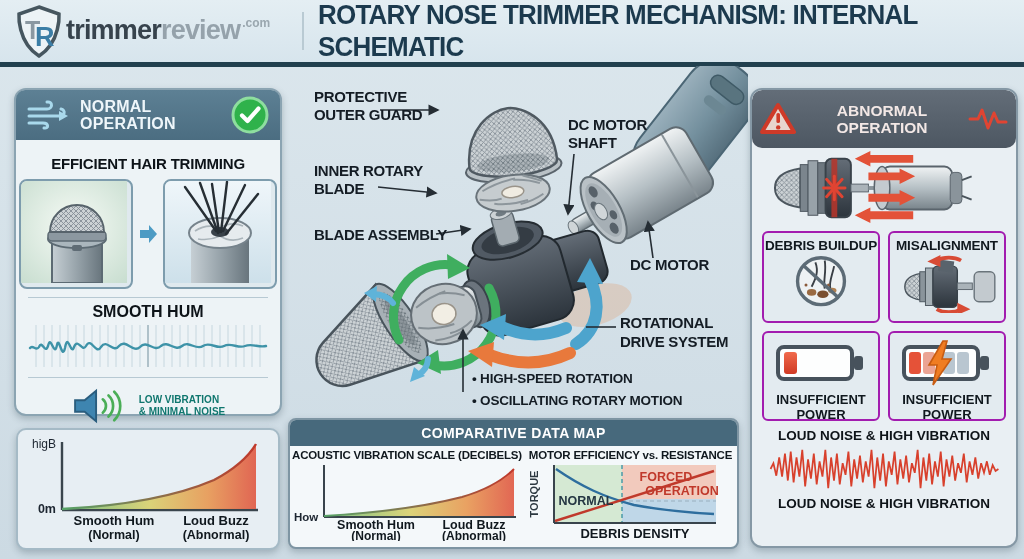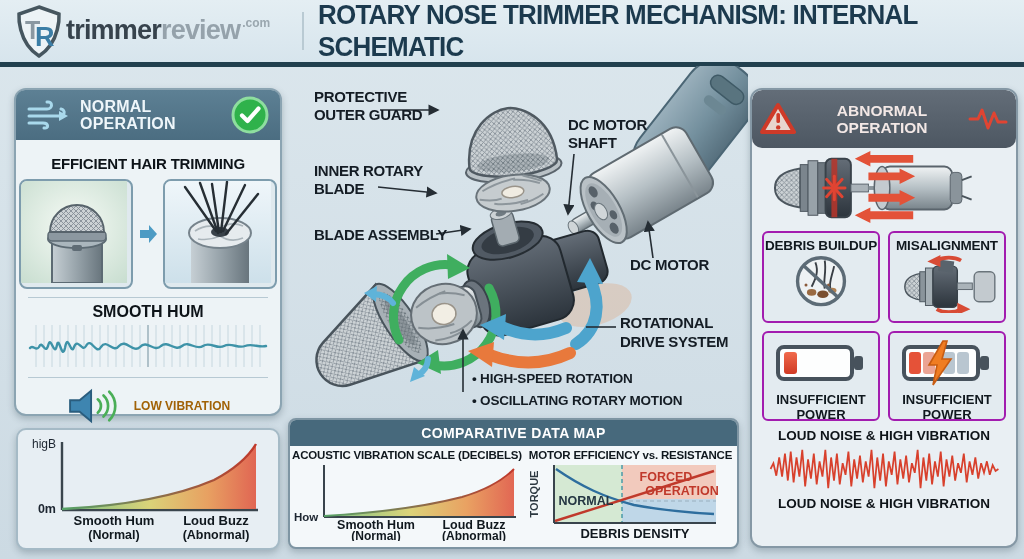--- a/index.html
+++ b/index.html
@@ -22,21 +22,21 @@
   .pn-header{height:50px;background:linear-gradient(180deg,#5d8094,#4b6d81);border-radius:9px 9px 0 0;display:flex;align-items:center;gap:10px;padding:0 10px;}
   .pn-title{color:#eef6fa;font-weight:800;font-size:16px;line-height:1.08;letter-spacing:.2px;}
   .check-badge{margin-left:auto;}
   .eff-title{text-align:center;font-weight:800;font-size:15px;color:#0d1318;margin-top:15px;letter-spacing:-0.2px;}
   .img-row{display:flex;justify-content:center;align-items:center;gap:5px;margin-top:7px;}
   .img-box{width:110px;height:106px;border:2px solid #7d9cad;border-radius:8px;overflow:hidden;background:#dfe9ee;}
   .sep{height:1px;background:#b7c9d3;margin:8px 12px 0;}
   .hum-title{text-align:center;font-weight:800;font-size:16px;color:#0d1318;margin-top:5px;}
   .wave-wrap{display:flex;justify-content:center;margin-top:2px;}
   .vib-row{display:flex;align-items:center;justify-content:center;gap:14px;margin-top:7px;}
-  .vib-text{font-weight:800;font-size:12px;line-height:1.18;color:#a16207;}
+  .vib-text{font-weight:800;font-size:10px;line-height:1.18;color:#0f766e;}
   
   .panel-noise{left:16px;top:428px;width:260px;height:118px;background:#e7eef3;border:2px solid #a5bac6;border-radius:10px;}
   
   .schematic{position:absolute;left:282px;top:66px;width:466px;height:350px;}
   
   .panel-comp{left:288px;top:418px;width:447px;height:127px;background:#f4f8fa;border:2px solid #7e95a3;border-radius:8px;overflow:hidden;}
   .pc-header{height:26px;background:#47697c;color:#fff;font-weight:800;font-size:14px;display:flex;align-items:center;justify-content:center;letter-spacing:.4px;text-align:center;}
   .pc-body{display:flex;}
   .pc-chart{flex:1;padding-top:3px;}
   .pc-title{text-align:center;font-weight:800;font-size:11.5px;color:#10181e;letter-spacing:-0.2px;}
@@ -199,20 +199,21 @@
       <svg width="54" height="42" viewBox="0 0 56 44">
         <path d="M4,16 h10 l12,-10 v32 l-12,-10 h-10 z" fill="#3e85b0" stroke="#2a5d7e" stroke-width="2"></path>
         <g fill="none" stroke="#4aae57" stroke-width="2.8" stroke-linecap="round">
           <path d="M33,15 a9,9 0 0 1 0,14"></path>
           <path d="M39,11 a15,15 0 0 1 0,22"></path>
           <path d="M45,7 a21,21 0 0 1 0,30"></path>
         </g>
       </svg>
       <div class="vib-text">
         <div>LOW VIBRATION</div>
+        <div>&amp; MINIMAL NOISE</div>
       </div>
     </div>
   </div>
 
   <div class="panel panel-noise">
     <svg width="256" height="114" viewBox="0 0 256 114">
       <path d="M44,12 V80 M44,80 H240" stroke="#3a454d" stroke-width="2.4" fill="none"></path>
       <path d="M44,79 Q140,74 196,50 Q226,34 238,14 L238,79 Z" fill="url(#gArea)" opacity="0.92"></path>
       <path d="M44,79 Q140,74 196,50 Q226,34 238,14" fill="none" stroke="url(#gAreaLine)" stroke-width="2.4"></path>
       <text x="38" y="18" text-anchor="end" font-size="12" fill="#1c2530">higB</text>

